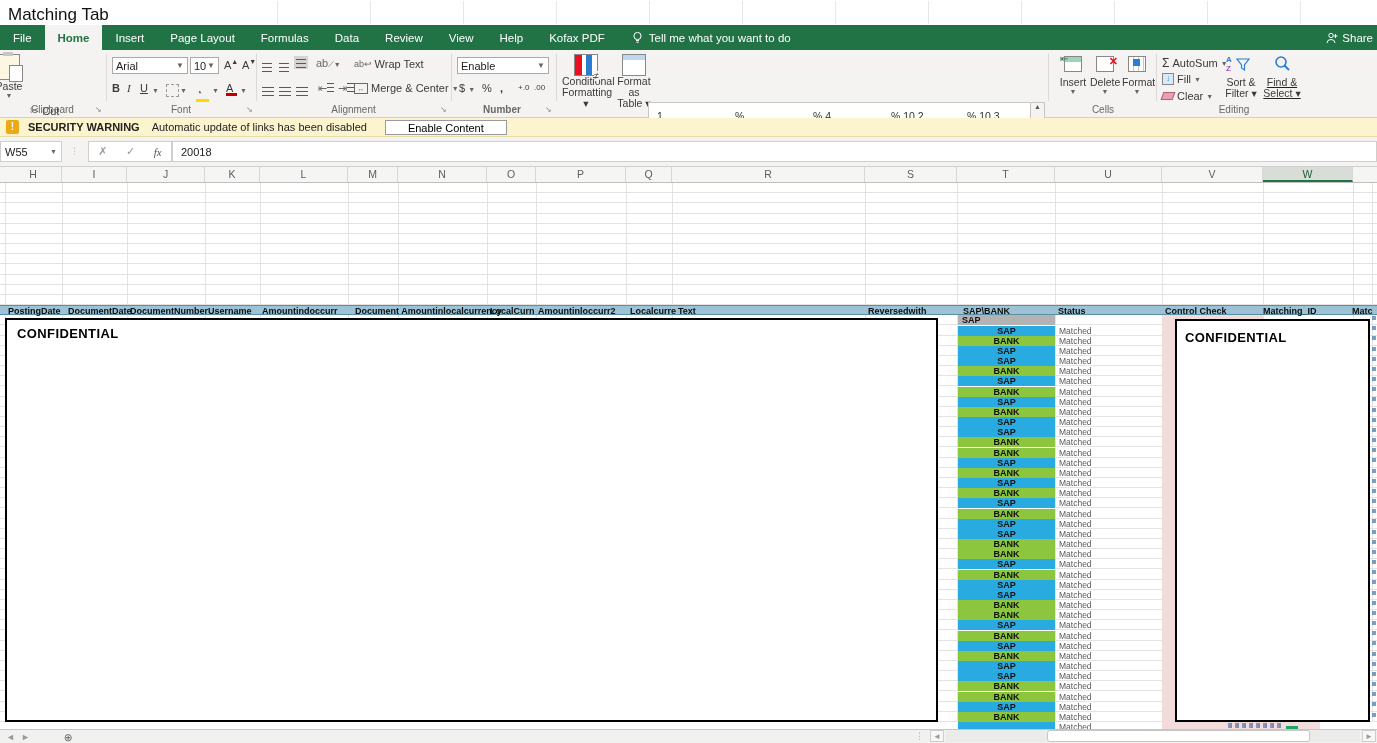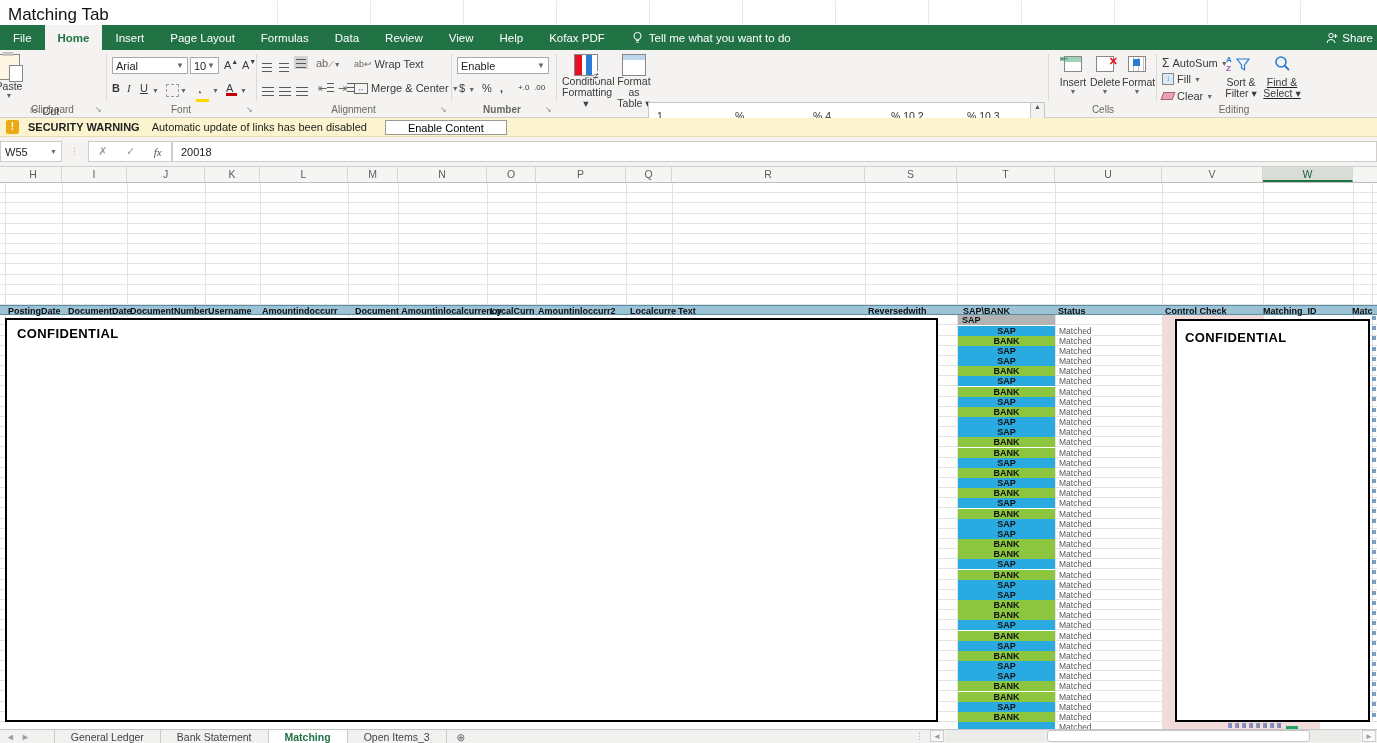--- a/index.html
+++ b/index.html
@@ -511,26 +511,20 @@
     </div>
     <div class="conf-box" style="left:1175px;top:136px;width:195px;height:403px;">
       <div class="conf-text" style="left:8px;top:9px;">CONFIDENTIAL</div>
     </div>
   </div>
 
   <div class="abs" id="sheetbar">
     <div class="nav-arrow">◄</div>
     <div class="nav-arrow" style="padding-left:0;">►</div>
     <div style="width:18px;"></div>
-    <div id="stabs" style="display:flex;">
-        <div class="sheet-tab">General Ledger</div>
-        <div class="sheet-tab">Bank Statement</div>
-        <div class="sheet-tab active">Matching</div>
-        <div class="sheet-tab">Open Items_3</div>
-      </div>
     <div id="newsheet">⊕</div>
   </div>
   <div class="abs" id="hsplit">⋮</div>
   <div class="abs" id="hs-left">◄</div>
   <div class="abs" id="hs-track"></div>
   <div class="abs" id="hs-thumb"></div>
   <div class="abs" id="hs-right">►</div>
 
 </div>
 

